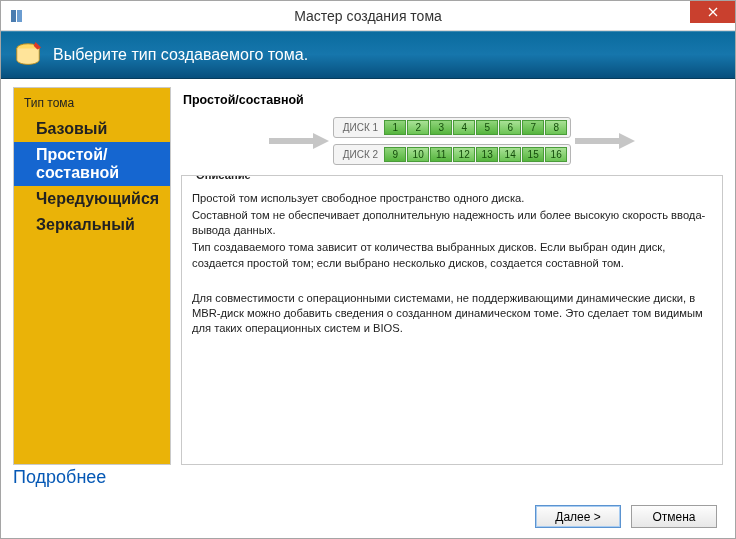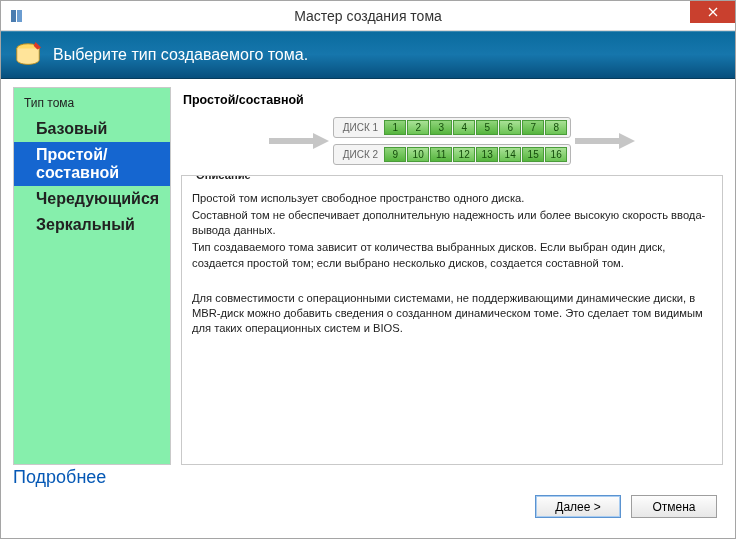--- a/index.html
+++ b/index.html
@@ -8,41 +8,41 @@
   .titlebar { height: 30px; display: flex; align-items: center; padding: 0 0 0 8px; border-bottom: 1px solid #d8d8d8; position: relative; }
   .titlebar .icon-app { width: 16px; height: 16px; }
   .titlebar .title { position:absolute; left:0; right:0; text-align:center; font-size: 14px; color: #333; pointer-events:none; }
   .titlebar .close-btn { width: 45px; height: 22px; background: #c9402e; display: flex; align-items: center; justify-content: center; position: absolute; right: 0; top: 0; cursor: pointer; }
   .titlebar .close-btn svg { width: 10px; height: 10px; stroke: #fff; stroke-width:1.3; }
   .banner { height: 48px; background: linear-gradient(#0a6b9e,#1676ac,#074f7d); display: flex; align-items: center; padding: 0 12px; color: #fff; font-size: 16px; border-bottom: 1px solid #073c5d; flex-shrink: 0; box-shadow: inset 0 1px 0 rgba(255,255,255,.2); }
   .banner .banner-icon { width: 30px; height: 30px; margin-right: 10px; position: relative; }
   .banner .banner-text { font-weight: normal; }
   .body { flex: 1; display: flex; flex-direction: column; padding: 0; overflow: hidden; }
   .columns { flex: 1; display: flex; padding: 8px 12px 2px 12px; gap: 10px; overflow: hidden; }
-  .sidebar { width: 158px; border: 1px solid #c9c9c9; background: #86efac; display: flex; flex-direction: column; padding: 4px 0; }
+  .sidebar { width: 158px; border: 1px solid #c9c9c9; background: #eab308; display: flex; flex-direction: column; padding: 4px 0; }
   .sidebar-head { font-size: 12px; padding: 4px 10px 6px; color: #222; }
   .sidebar-item { font-size: 16px; padding: 4px 10px 4px 22px; cursor: pointer; color: #222; font-weight: bold; }
   .sidebar-item.selected { background: #1566d0; color: #fff; }
   .main { flex: 1; display: flex; flex-direction: column; min-width: 0; }
   .main-title { font-weight: bold; font-size: 12.5px; padding: 6px 0 8px 2px; color: #000; }
   .diagram-row { display: flex; align-items: center; justify-content: center; gap: 4px; padding: 2px 0 10px; }
   .arrow { width: 60px; height: 16px; }
   .arrow svg polygon, .arrow svg rect { fill: #c6c6c6; }
   .disks { display:flex; flex-direction:column; gap:6px; }
   .disk-row { display:flex; align-items:center; border:1px solid #b5b5b5; border-radius:3px; background:#f4f4f4; padding:2px 3px; height:21px; }
   .disk-label { font-size:10px; color:#666; padding:0 6px; min-width: 44px; text-align:center; }
   .blocks { display:flex; gap:1px; }
   .block { width:22px; height:15px; background: linear-gradient(#8fd47a,#56b53e); border:1px solid #4a9c3a; font-size:10px; color:#154d0c; display:flex; align-items:center; justify-content:center; }
   .block.even { background: linear-gradient(#a9e196,#6cc455); }
   .desc-box { border:1px solid #c9c9c9; padding:0 10px 8px; margin-top:0; flex:1; overflow:auto; font-size:11.2px; line-height:1.35; color:#222; position:relative; }
   .desc-legend { background:#fff; font-weight:bold; padding:0 4px; position:relative; top:-8px; display:inline-block; }
   .desc-box p { margin-bottom: 2px; }
   .desc-box p.gap { margin-top:20px; }
   .more-link { color:#0558b5; font-size:18px; padding:0 0 6px 12px; cursor:pointer; display:inline-block; }
-  .footer { height:44px; border-top:1px solid transparent; display:flex; justify-content:flex-end; align-items:flex-start; gap:10px; padding: 0 18px; }
+  .footer { height:44px; border-top:1px solid transparent; display:flex; justify-content:flex-end; align-items:center; gap:10px; padding: 0 18px; }
   .btn { min-width:86px; height:23px; font-size:12px; border:1px solid #9e9e9e; background:linear-gradient(#fdfdfd,#e7e7e7); cursor:pointer; padding:0 12px; }
   .btn.default { border:1px solid #5b93d0; box-shadow:0 0 0 1px #a8ccf1 inset; }
 </style>
 </head>
 <body>
 
 <div class="window">
 
   <div class="titlebar">
     <span class="icon-app">

